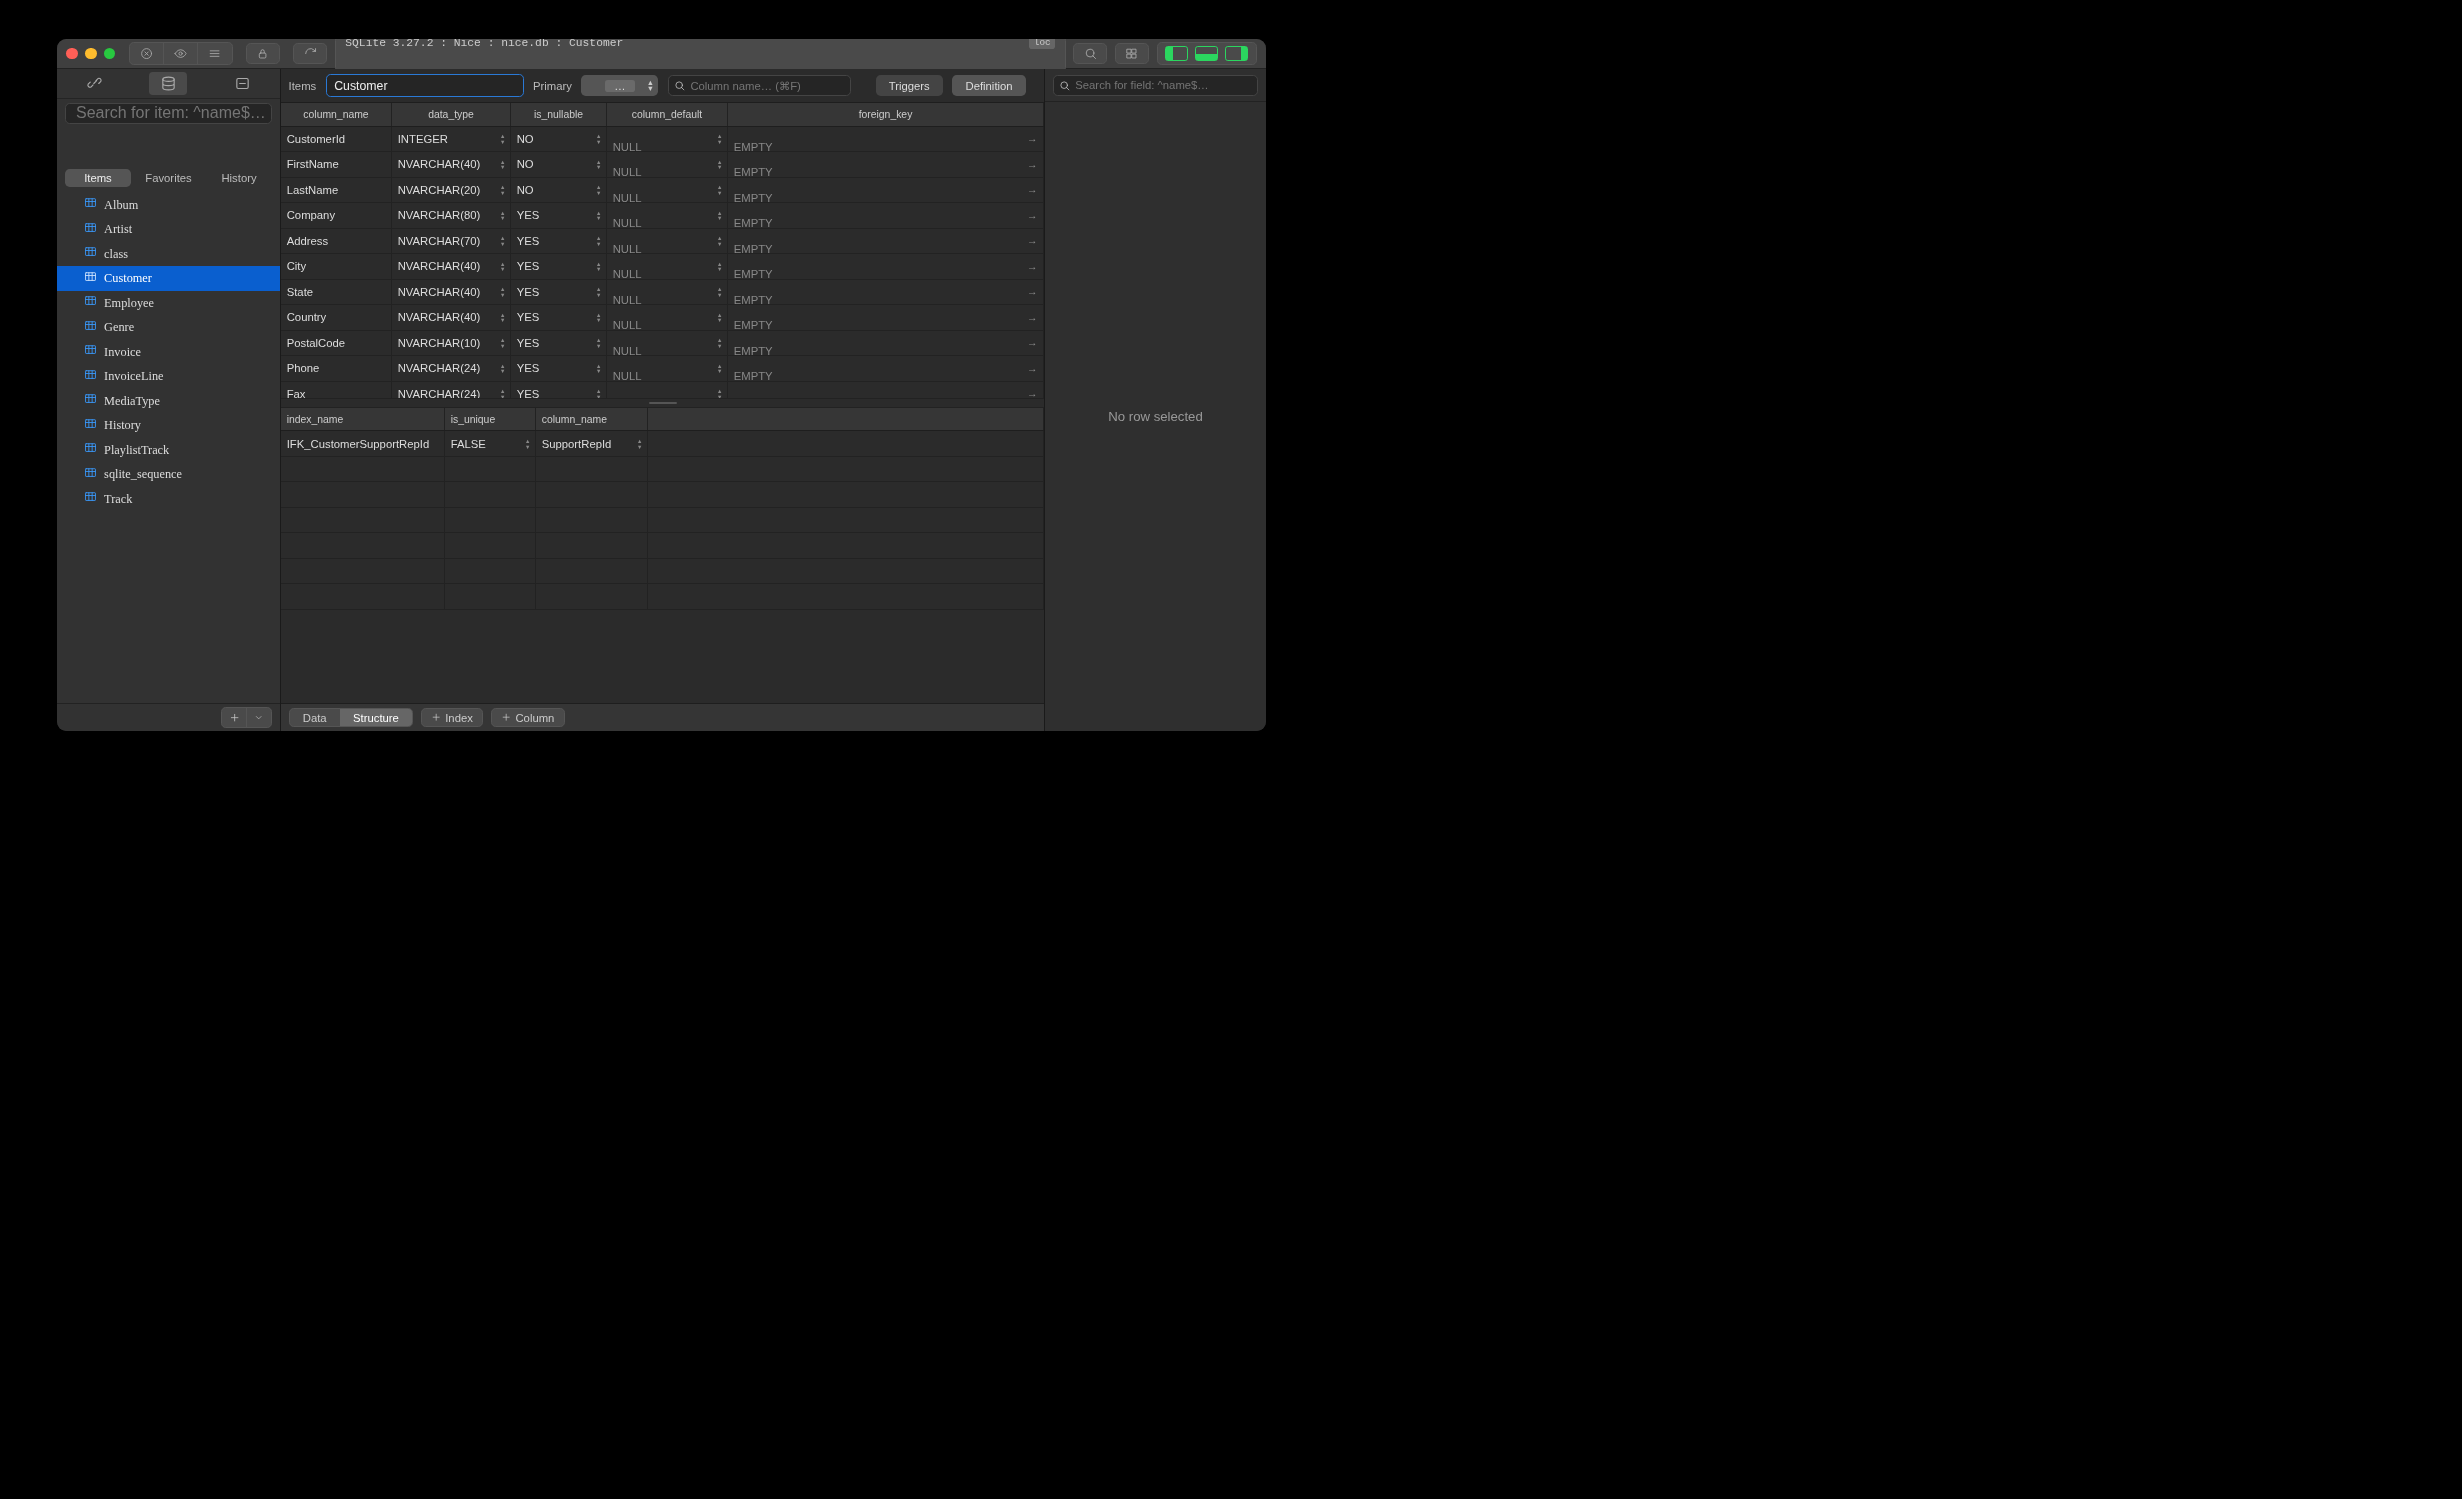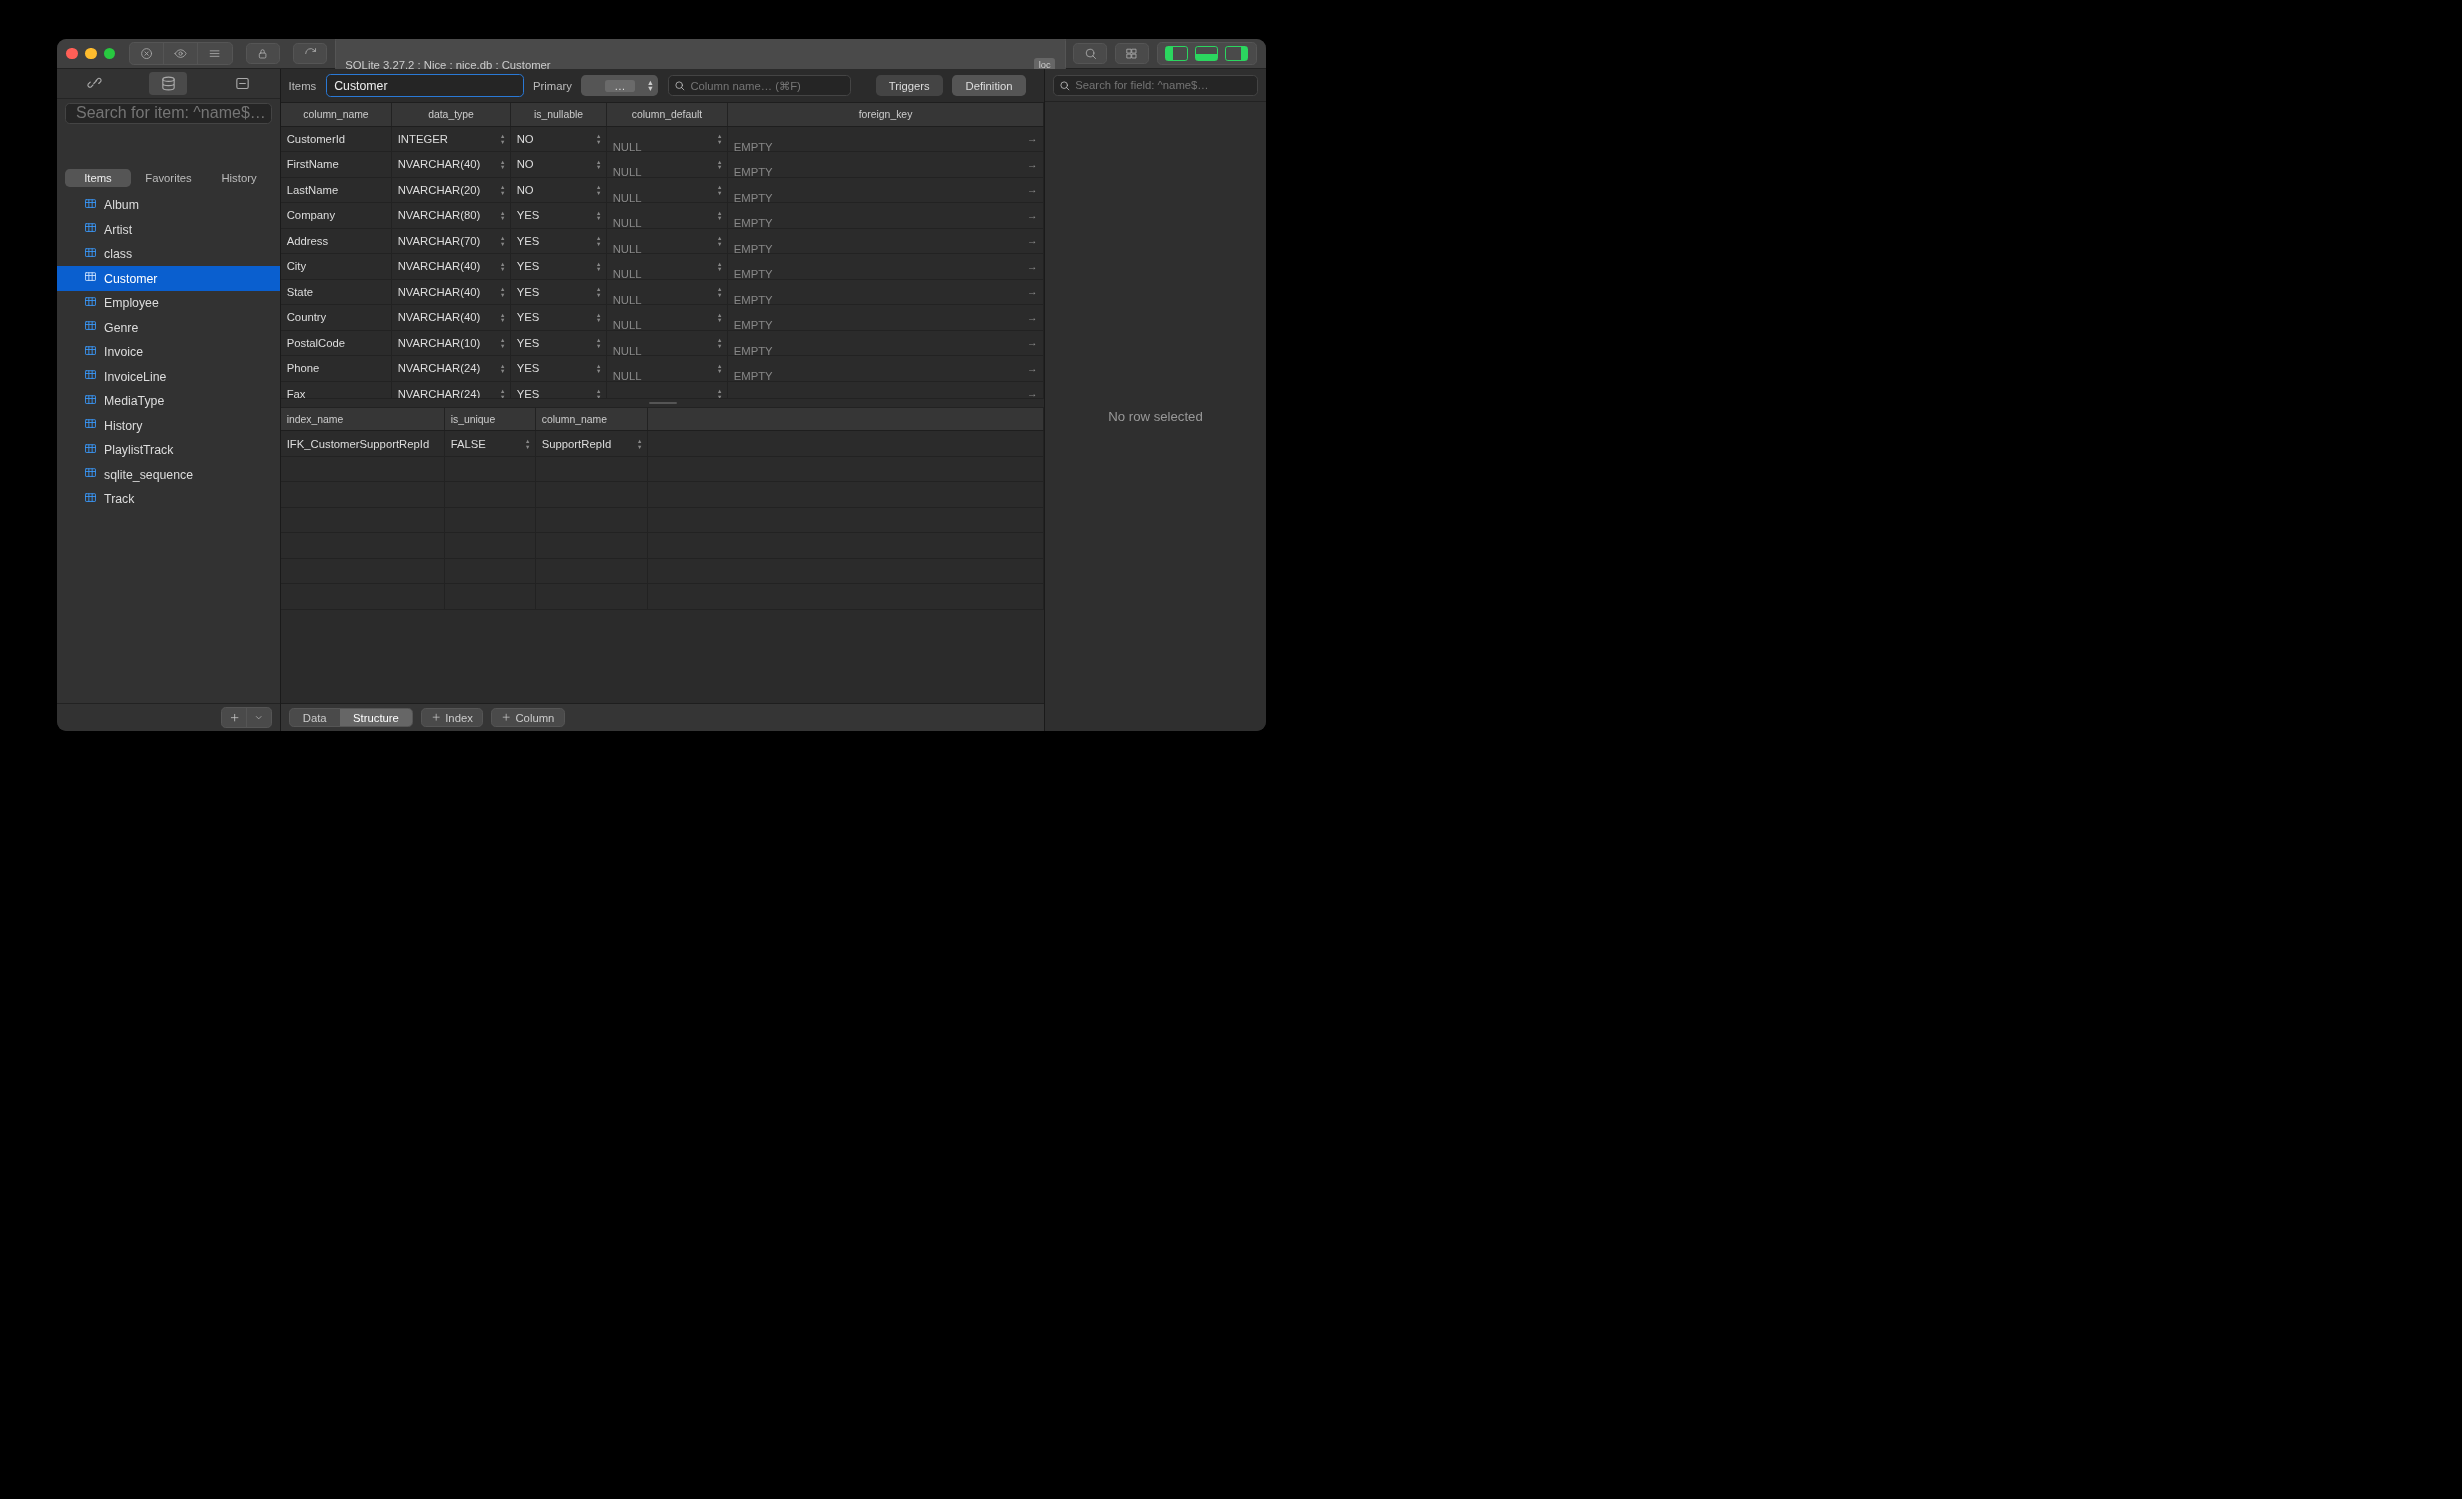--- a/index.html
+++ b/index.html
@@ -12,21 +12,21 @@
 .traffic { display: flex; gap: 7.6px; align-items: center; }
 .dot { width: 11.3px; height: 11.3px; border-radius: 50%; }
 .dot.red { background: #ff5f57; }
 .dot.yellow { background: #febc2e; }
 .dot.green { background: #28c840; }
 .tb-group { display: flex; background: #4a4a4a; border-radius: 4.7px; overflow: hidden; border: 0.9px solid #555; }
 .tb-btn { width: 34px; height: 21px; display: flex; align-items: center; justify-content: center; color: #aaa; border-right: 0.9px solid #555; cursor: default; }
 .tb-btn:last-child { border-right: none; }
 .tb-btn.single { border-radius: 4.7px; border: 0.9px solid #555; background: #4a4a4a; }
 .tb-btn svg { width: 13.2px; height: 13.2px; }
-.pathbar { flex: 1; background: #4a4a4a; border-radius: 4.7px; border: 0.9px solid #555; height: 36px; display: flex; align-items: flex-end; padding: 0 9.4px; font-family: Liberation Sans, sans-serif; font-size: 11.3px; color: #ccc; }
+.pathbar { flex: 1; background: #4a4a4a; border-radius: 4.7px; border: 0.9px solid #555; height: 36px; display: flex; align-items: flex-start; padding: 0 9.4px; font-family: Liberation Mono, monospace; font-size: 11.3px; color: #ccc; }
 .loc-badge { font-size: 9.4px; background: #666; padding: 0.9px 4.7px; border-radius: 2.8px; margin-left: auto; color: #ccc; }
 .tb-btn.panel { width: 22.7px; border: 1.4px solid #2bd65f; border-radius: 2.8px; height: 15px; position: relative; background: transparent; margin: 0 2.8px; }
 .tb-btn.panel::before { content: ""; position: absolute; background: #2bd65f; }
 .tb-btn.panel.left::before { left: 0; top: 0; width: 6.6px; height: 100%; }
 .tb-btn.panel.bottom::before { left: 0; bottom: 0; width: 100%; height: 5.7px; }
 .tb-btn.panel.right::before { right: 0; top: 0; width: 6.6px; height: 100%; }
 .panels-group { display: flex; gap: 1.9px; background: #4a4a4a; padding: 2.8px 4.7px; border-radius: 4.7px; border: 0.9px solid #555; }
 
 
 .body { flex: 1; display: flex; overflow: hidden; }
@@ -37,21 +37,21 @@
 .sb-mode { width: 38px; height: 22.7px; display: flex; align-items: center; justify-content: center; color: #aaa; border-radius: 3.8px; }
 .sb-mode.active { background: #4a4a4a; }
 .sb-mode svg { width: 17px; height: 17px; }
 .sb-search { padding: 3.8px 7.6px; }
 .sb-search-inner { background: #252525; border: 0.9px solid #444; border-radius: 4.7px; height: 21px; display: flex; align-items: center; padding: 0 5.7px; gap: 4.7px; }
 .sb-search-inner input { flex: 1; background: transparent; border: none; outline: none; color: #ccc; font-size: 16px; }
 .sb-search-inner svg { width: 11.3px; height: 11.3px; color: #888; }
 .sb-tabs { display: flex; padding: 1.9px 7.6px 5.7px; gap: 3.8px; font-size: 11.3px; margin-top: 40px; }
 .sb-tab { flex: 1; text-align: center; padding: 2.8px 0; border-radius: 4.7px; color: #bbb; }
 .sb-tab.active { background: #555; color: #eee; }
-.sb-items { flex: 1; overflow: auto; }
+.sb-items { flex: 1; overflow: auto; font-family: Liberation Serif, serif; }
 .sb-item { display: flex; align-items: center; gap: 6.6px; padding: 3.8px 11.3px 3.8px 25.5px; font-size: 12.3px; color: #ddd; height: 24.5px; }
 .sb-item.selected { background: #0a5fcf; color: #fff; }
 .sb-item svg { width: 15px; height: 13.2px; color: #3a9bff; }
 .sb-item.selected svg { color: #cfe4ff; }
 .sb-footer { height: 28px; border-top: 0.9px solid #222; display: flex; align-items: center; justify-content: flex-end; padding-right: 7.6px; }
 .sb-add { display: flex; background: #4a4a4a; border-radius: 4.7px; border: 0.9px solid #555; overflow: hidden; }
 .sb-add-btn { width: 24.5px; height: 19px; display: flex; align-items: center; justify-content: center; color: #ccc; }
 .sb-add-btn:first-child { border-right: 0.9px solid #555; }
 
 

